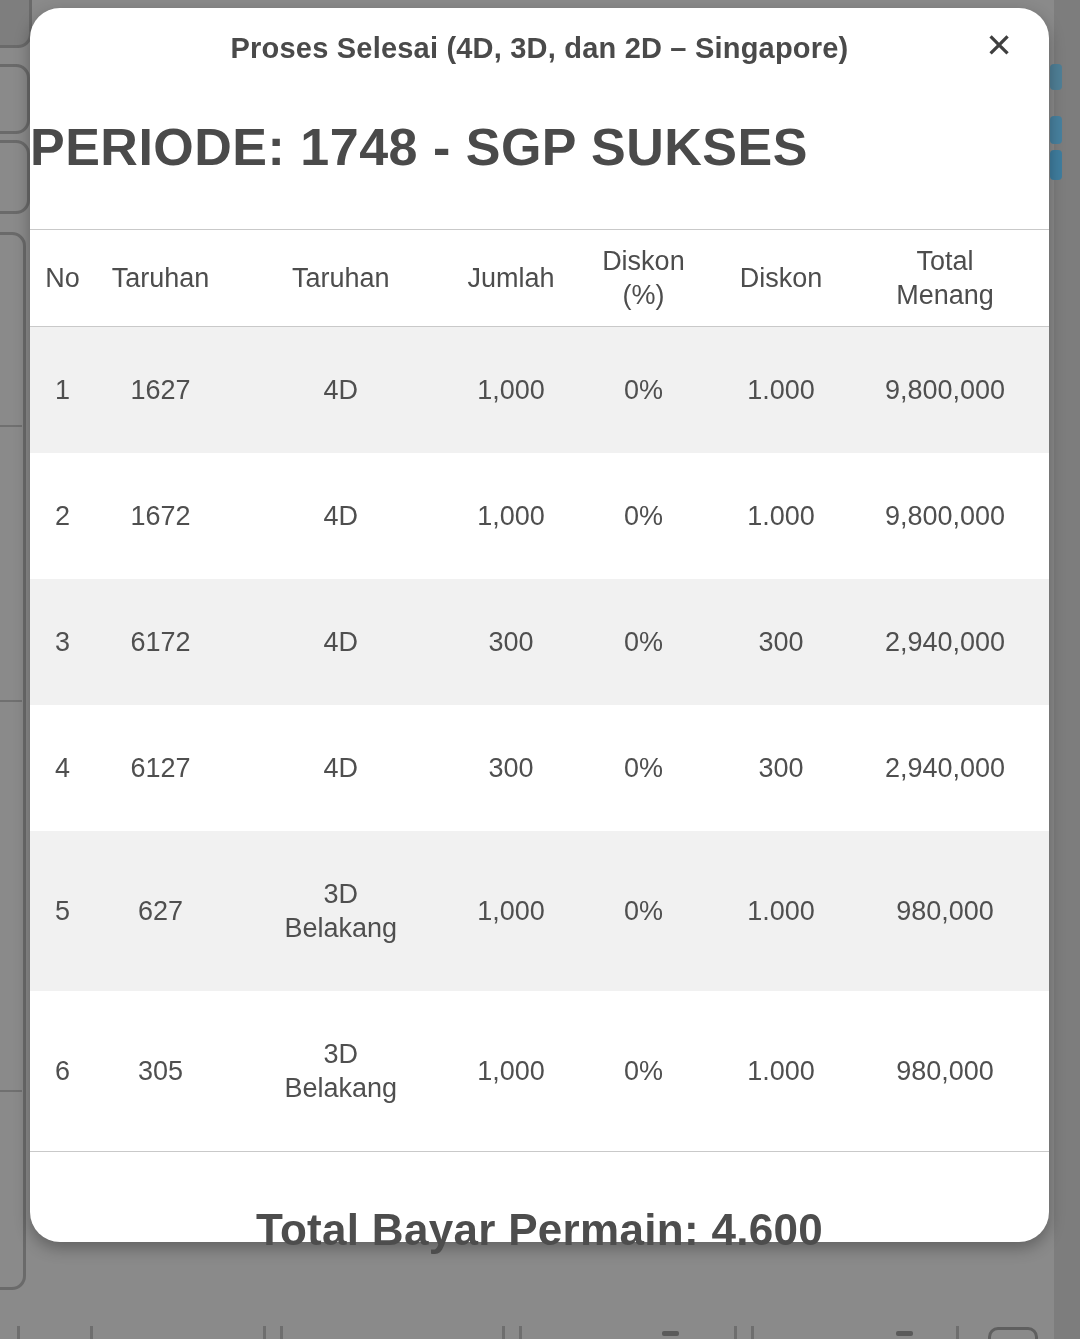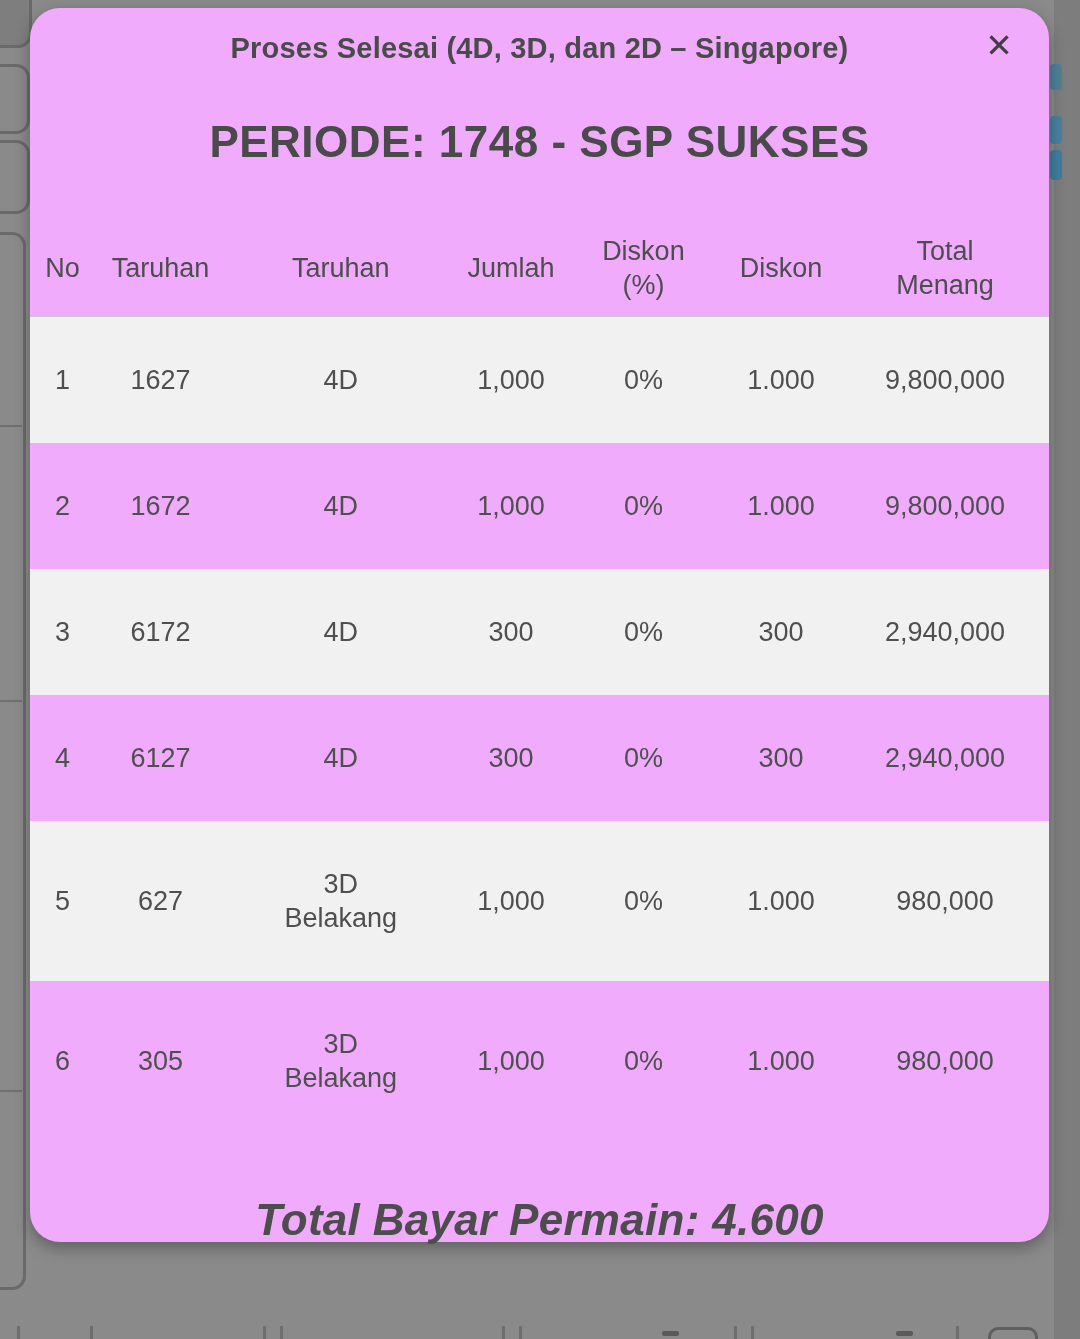--- a/index.html
+++ b/index.html
@@ -33,21 +33,21 @@
   .bg-vline { top: 1326px; width: 3px; height: 13px; background: #6e6e6e; }
   .bg-mark  { top: 1331px; width: 17px; height: 5px; background: #5a5a5a; border-radius: 2px; }
   .bg-br-card { left: 988px; top: 1327px; width: 50px; height: 30px;
                 border: 3px solid #5f5f5f; border-radius: 10px; }
 
   
   .modal {
     position: absolute;
     left: 30px; top: 8px;
     width: 1019px; height: 1234px;
-    background: #f0abfc;
+    background: #ffffff;
     border-radius: 30px;
     box-shadow: 0 6px 16px rgba(0,0,0,0.30);
     display: flex;
     flex-direction: column;
     box-sizing: border-box;
     z-index: 2;
     color: #4d4d4d;
   }
   .modal-header { position: relative; padding-top: 24px; text-align: center; flex: 0 0 auto; }
   .modal-title {
@@ -62,22 +62,22 @@
     width: 48px; height: 48px;
     border: none; background: transparent;
     font-size: 33px; line-height: 48px;
     color: #3f3f3f;
     cursor: pointer;
     padding: 0;
     font-family: "Liberation Sans", sans-serif;
   }
   .periode-heading {
     margin-top: 52px;
-    text-align: center;
-    font-size: 44px;
+    text-align: left;
+    font-size: 52px;
     font-weight: 700;
     color: #4a4a4a;
     letter-spacing: 0.5px;
     flex: 0 0 auto;
   }
 
   table.bet-table {
     margin-top: 52px;
     width: 100%;
     border-collapse: collapse;
@@ -113,21 +113,20 @@
   .modal-footer {
     margin-top: auto;
     border-top: 1px solid #c9c9c9;
     height: 163px;
     box-sizing: border-box;
     display: flex;
     align-items: center;
     justify-content: center;
     padding-bottom: 6px;
     flex: 0 0 auto;
-    font-style: italic;
   }
   .footer-total {
     font-size: 44px;
     font-weight: 700;
     color: #4d4d4d;
     letter-spacing: 0.3px;
   }
 </style>
 </head>
 <body>

